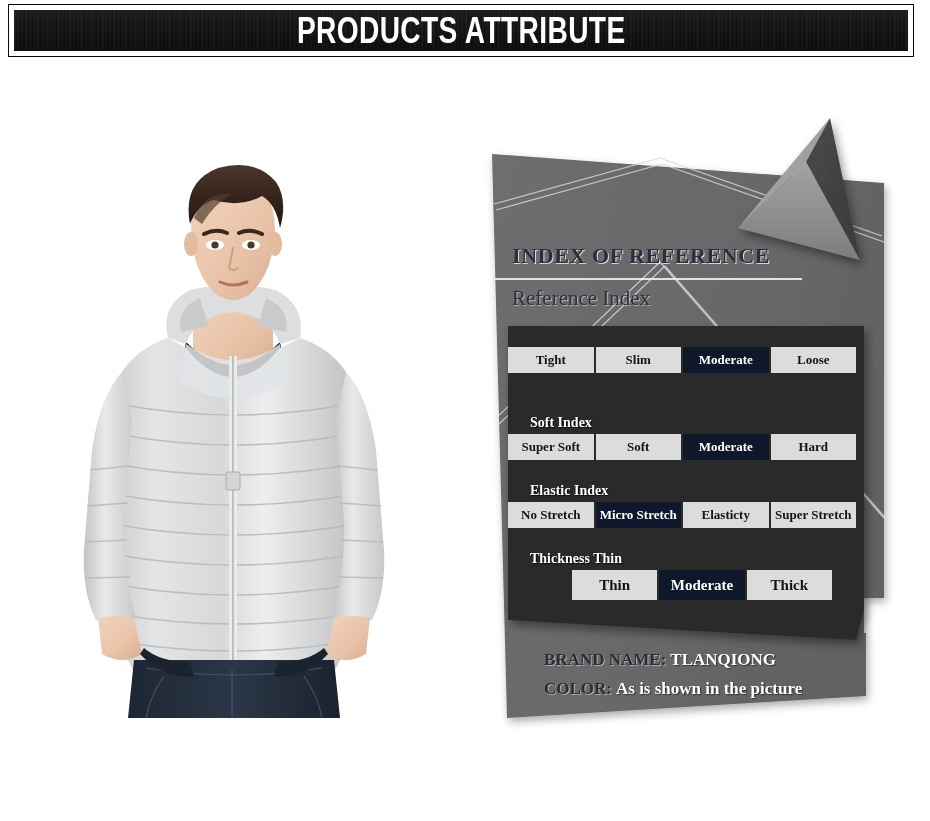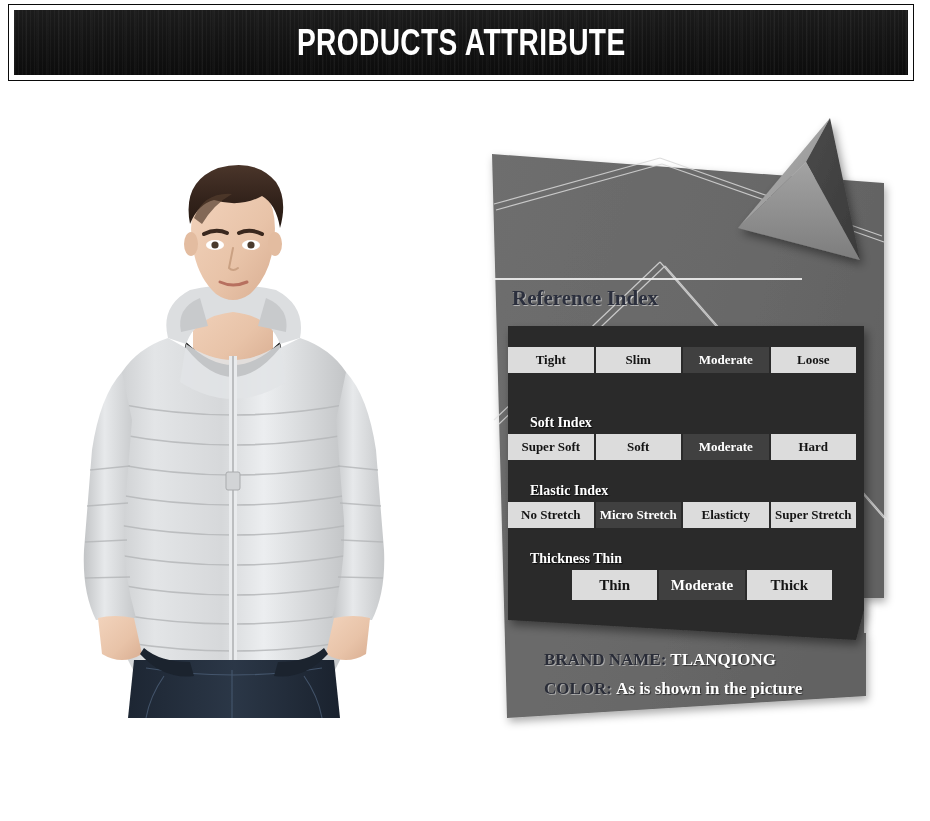--- a/index.html
+++ b/index.html
@@ -15,21 +15,21 @@
     overflow: hidden;
     font-family: "Liberation Serif", serif;
   }
 
   
   .banner {
     position: absolute;
     left: 8px;
     top: 4px;
     width: 906px;
-    height: 77px;
+    height: 53px;
     background: #ffffff;
     border: 1px solid #0a0a0a;
     box-sizing: border-box;
     padding: 5px;
   }
   .banner-inner {
     width: 100%;
     height: 100%;
     box-sizing: border-box;
     background:
@@ -108,21 +108,21 @@
     top: 178px;
     width: 310px;
     height: 2px;
     background: rgba(240,240,240,0.9);
   }
   .heading-sub {
     position: absolute;
     left: 42px;
     top: 186px;
     font-size: 21px;
-    font-weight: bold;
+    font-weight: normal;
     color: #2b2f3d;
     text-shadow: 1px 1px 0 rgba(225,225,225,0.6);
     white-space: nowrap;
   }
 
   
   .index-card {
     position: absolute;
     left: 38px;
     top: 229px;
@@ -150,21 +150,21 @@
     background: #dcdcdc;
     color: #141414;
     font-size: 13px;
     font-weight: bold;
     line-height: 26px;
     height: 26px;
     white-space: nowrap;
     overflow: hidden;
   }
   .chip.active {
-    background: #404040;
+    background: #0f172a;
     color: #ffffff;
   }
   .idx-row.big .chip { font-size: 15px; line-height: 30px; height: 30px; }
 
   
   .brand-block {
     position: absolute;
     left: 62px;
     top: 550px;
     width: 360px;
@@ -357,20 +357,21 @@
 
     <g filter="url(#sh)">
       <path d="M268 128 L360 18 L336 62 Z" fill="url(#triA)"></path>
       <path d="M360 18 L390 160 L336 62 Z" fill="url(#triB)"></path>
       <path d="M268 128 L336 62 L390 160 Z" fill="url(#triC)"></path>
     </g>
   </svg>
 
   <div class="panel-content">
 
+    <div class="heading-main">INDEX OF REFERENCE</div>
     <div class="heading-rule"></div>
     <div class="heading-sub">Reference Index</div>
 
     <div class="index-card">
 
       <div class="idx-group" style="top:18px">
         <div class="idx-row">
           <div class="chip">Tight</div>
           <div class="chip">Slim</div>
           <div class="chip active">Moderate</div>

